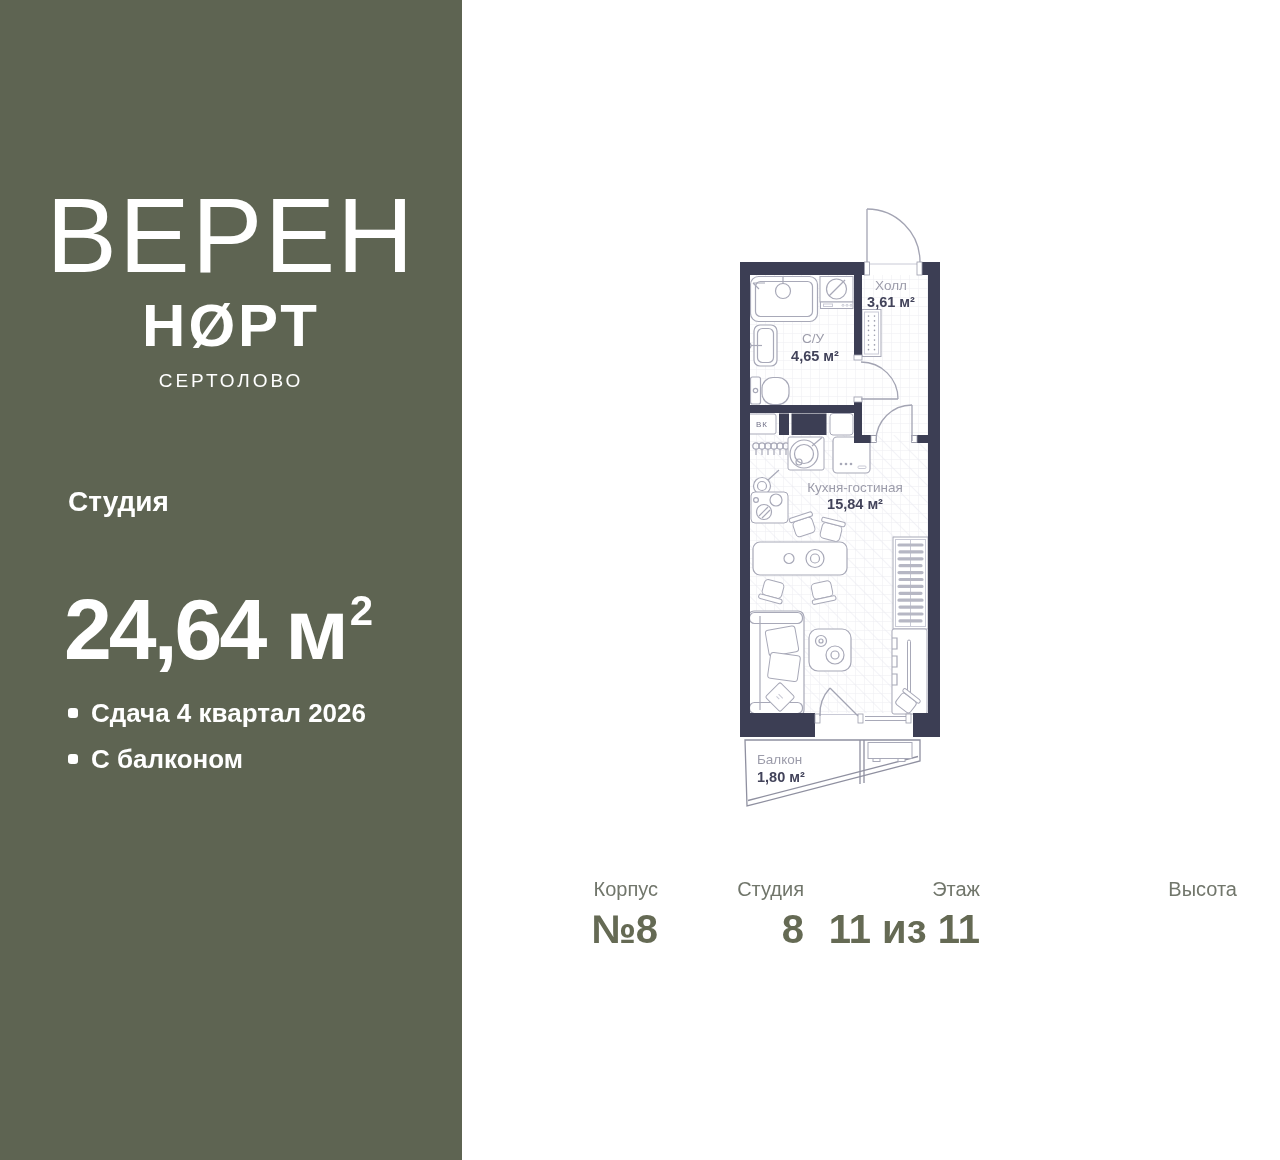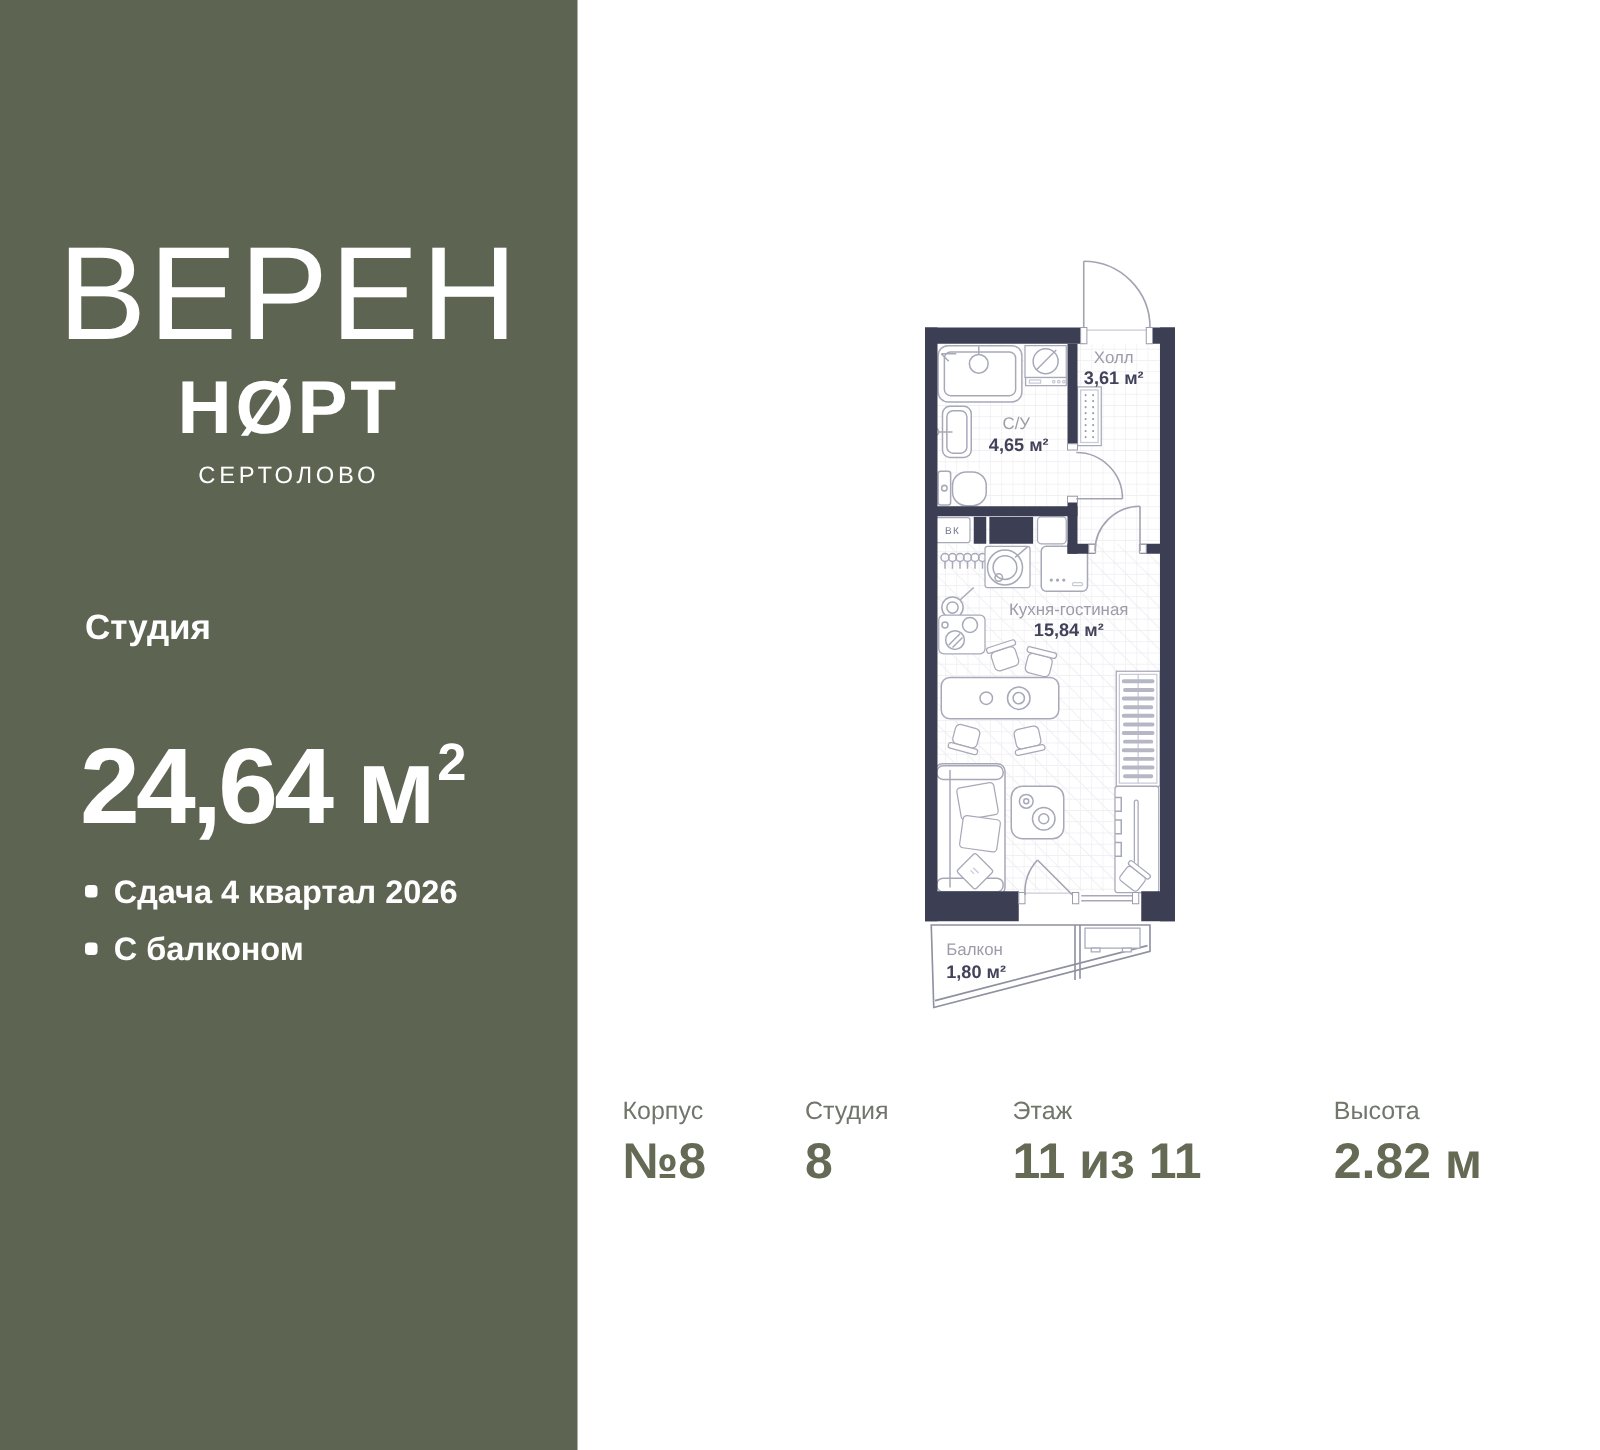--- a/index.html
+++ b/index.html
@@ -16,21 +16,21 @@
   .unit-type{position:absolute;left:68px;top:486px;color:#fff;font-size:28px;font-weight:700;}
   .unit-area{position:absolute;left:64px;top:538px;color:#fff;font-size:86px;font-weight:700;
              letter-spacing:-3px;line-height:1;white-space:nowrap;margin-top:48px;}
   .unit-area .sup{display:inline-block;font-size:42px;letter-spacing:0;
              transform:translateY(-34px);margin-left:4px;}
   .features{position:absolute;left:68px;top:698px;}
   .feature{display:flex;align-items:center;height:30px;margin-bottom:16px;}
   .feature .dot{width:10px;height:10px;border-radius:3px;background:#fff;margin-right:13px;flex:0 0 auto;}
   .feature .ftext{color:#fff;font-size:26px;font-weight:700;white-space:nowrap;}
   
-  .detail-col{position:absolute;top:878px;text-align:left;}
+  .detail-col{position:absolute;top:878px;text-align:right;}
   .detail-label{font-size:20px;font-weight:400;color:#71766B;}
   .detail-value{font-size:40px;font-weight:700;color:#656A54;margin-top:6px;white-space:nowrap;}
   .col-1{left:498px;width:160px;}
   .col-2{left:644px;width:160px;}
   .col-3{left:810px;width:170px;}
   .col-4{left:1067px;width:170px;}
   
   .plan{position:absolute;left:738px;top:202px;width:206px;height:616px;}
   .wall{fill:#3C3E54;stroke:none;}
   .fx{fill:#FFFFFF;stroke:#A8A9B8;stroke-width:1.2;}
@@ -307,16 +307,15 @@
   <div class="detail-col col-2">
     <div class="detail-label">Студия</div>
     <div class="detail-value">8</div>
   </div>
   <div class="detail-col col-3">
     <div class="detail-label">Этаж</div>
     <div class="detail-value">11 из 11</div>
   </div>
   <div class="detail-col col-4">
     <div class="detail-label">Высота</div>
-    <div class="detail-value">2.82 м</div>
   </div>
 
 </div>
 
 </body></html>

